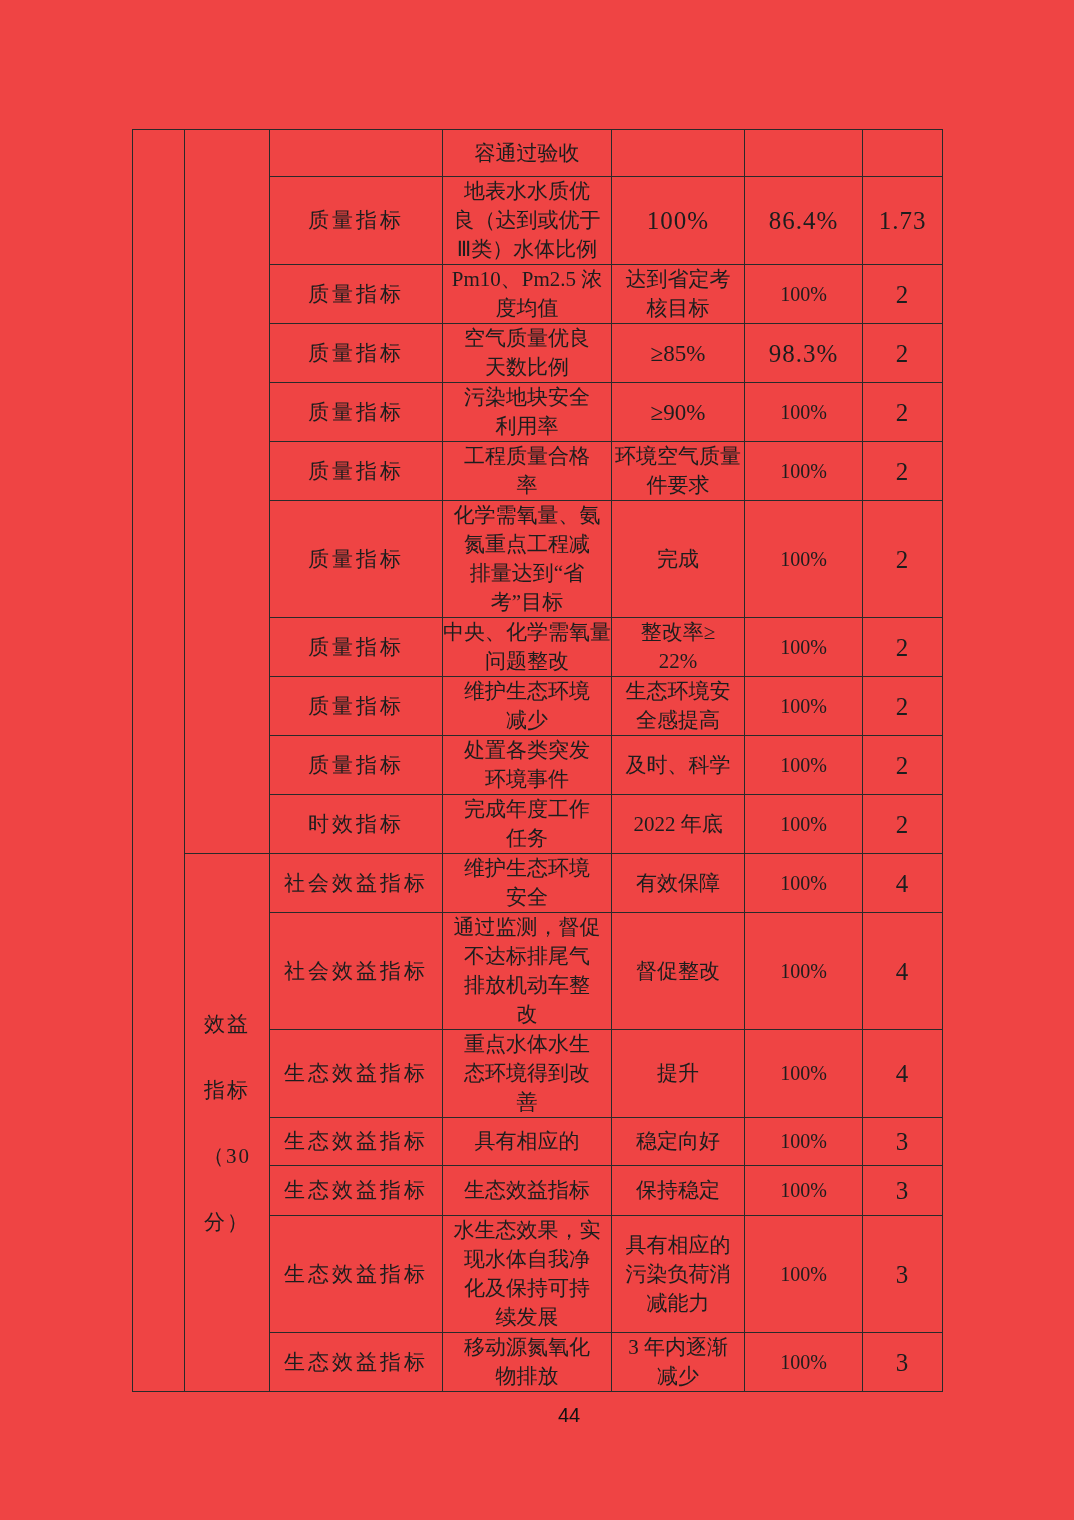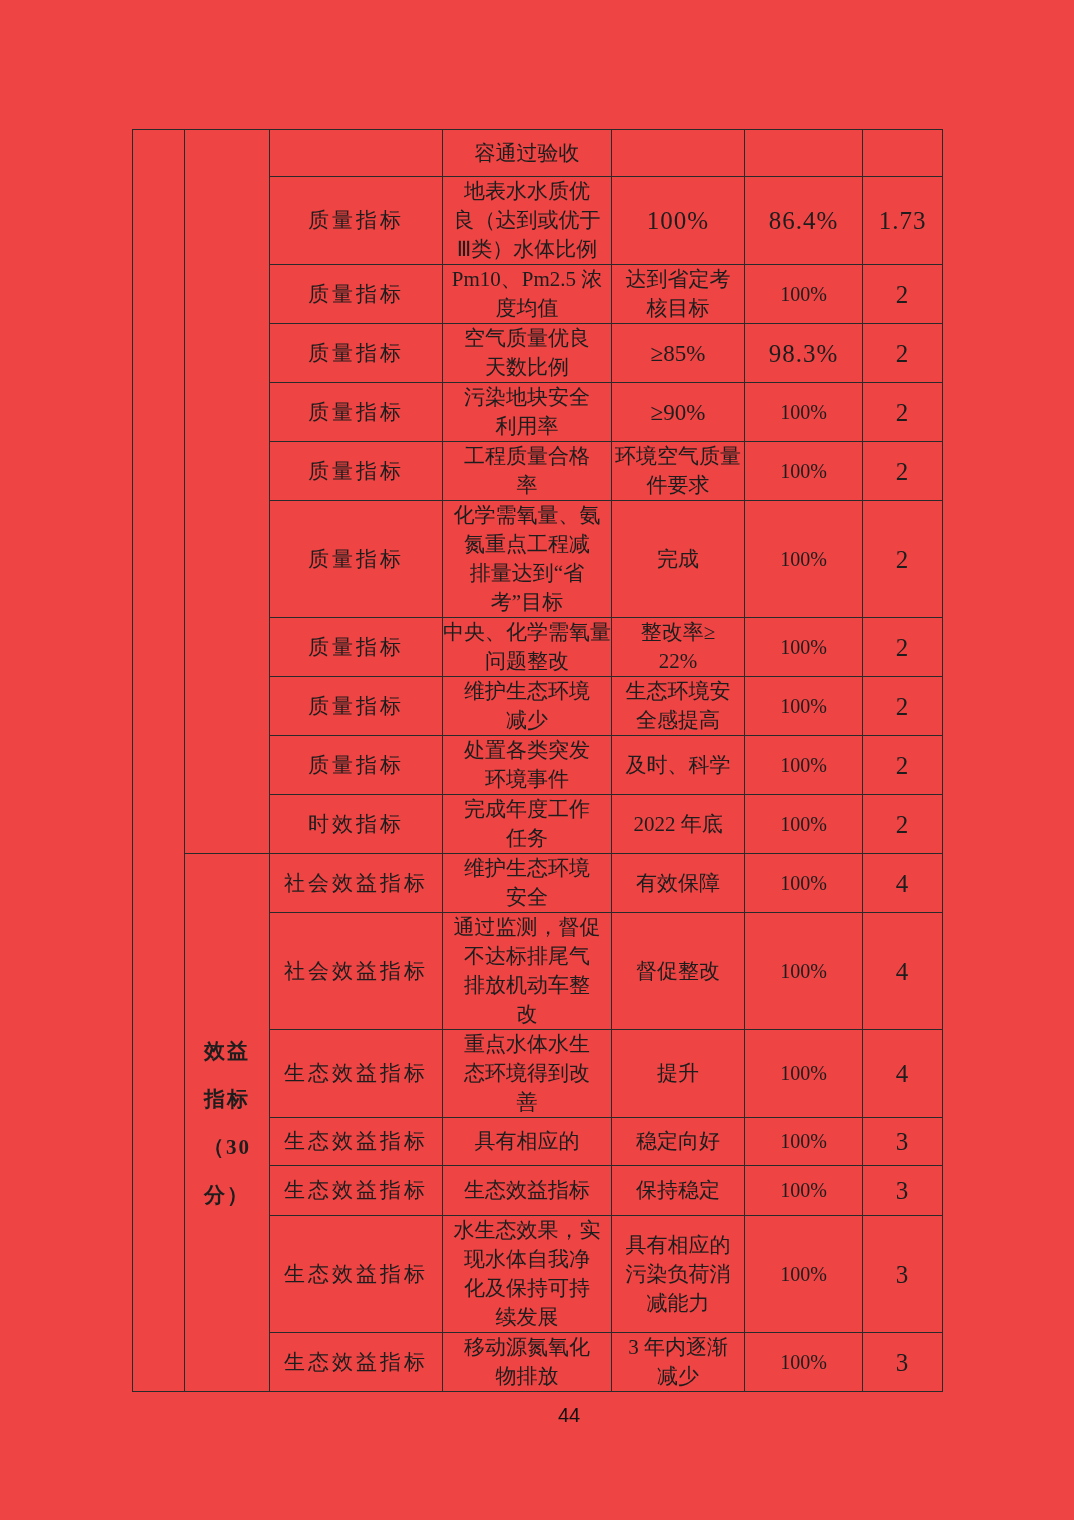--- a/index.html
+++ b/index.html
@@ -21,21 +21,21 @@
     border:1.5px solid #2a2a2a;
     padding:0;
     text-align:center;
     vertical-align:middle;
     font-size:21px;
     line-height:29px;
     white-space:pre-line;
     overflow:hidden;
   }
   td.cat{letter-spacing:3px;}
-  td.grp{line-height:48px;letter-spacing:2px;font-size:21px;font-weight:bold;}
+  td.grp{line-height:66px;letter-spacing:2px;font-size:21px;}
   td.num-lg{font-size:25px;letter-spacing:1px;}
   td.num-md{font-size:23px;}
   td.num-sm{font-size:20px;}
   .page-number{
     position:absolute;top:1404px;left:0;width:1074px;
     text-align:center;
     font-family:"Liberation Sans", sans-serif;
     font-size:20px;color:#111;margin-left:32px;
   }
 </style>

